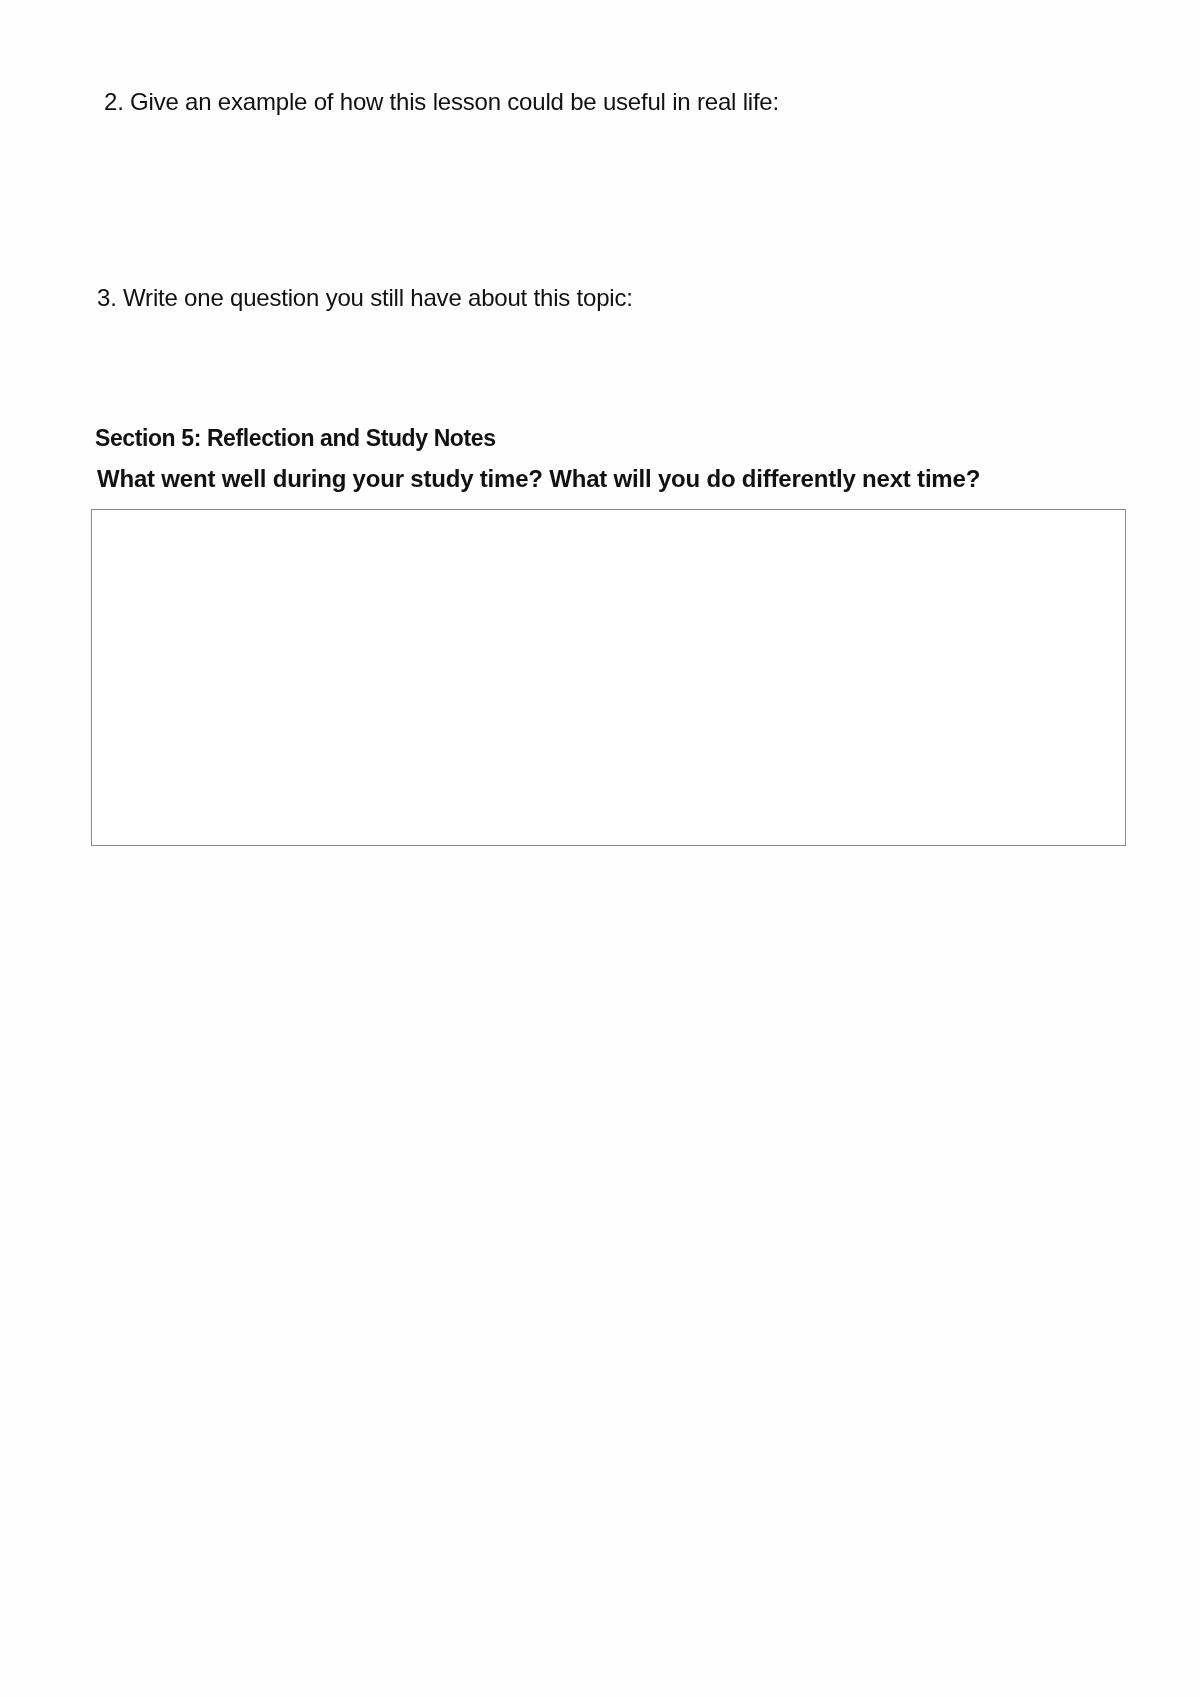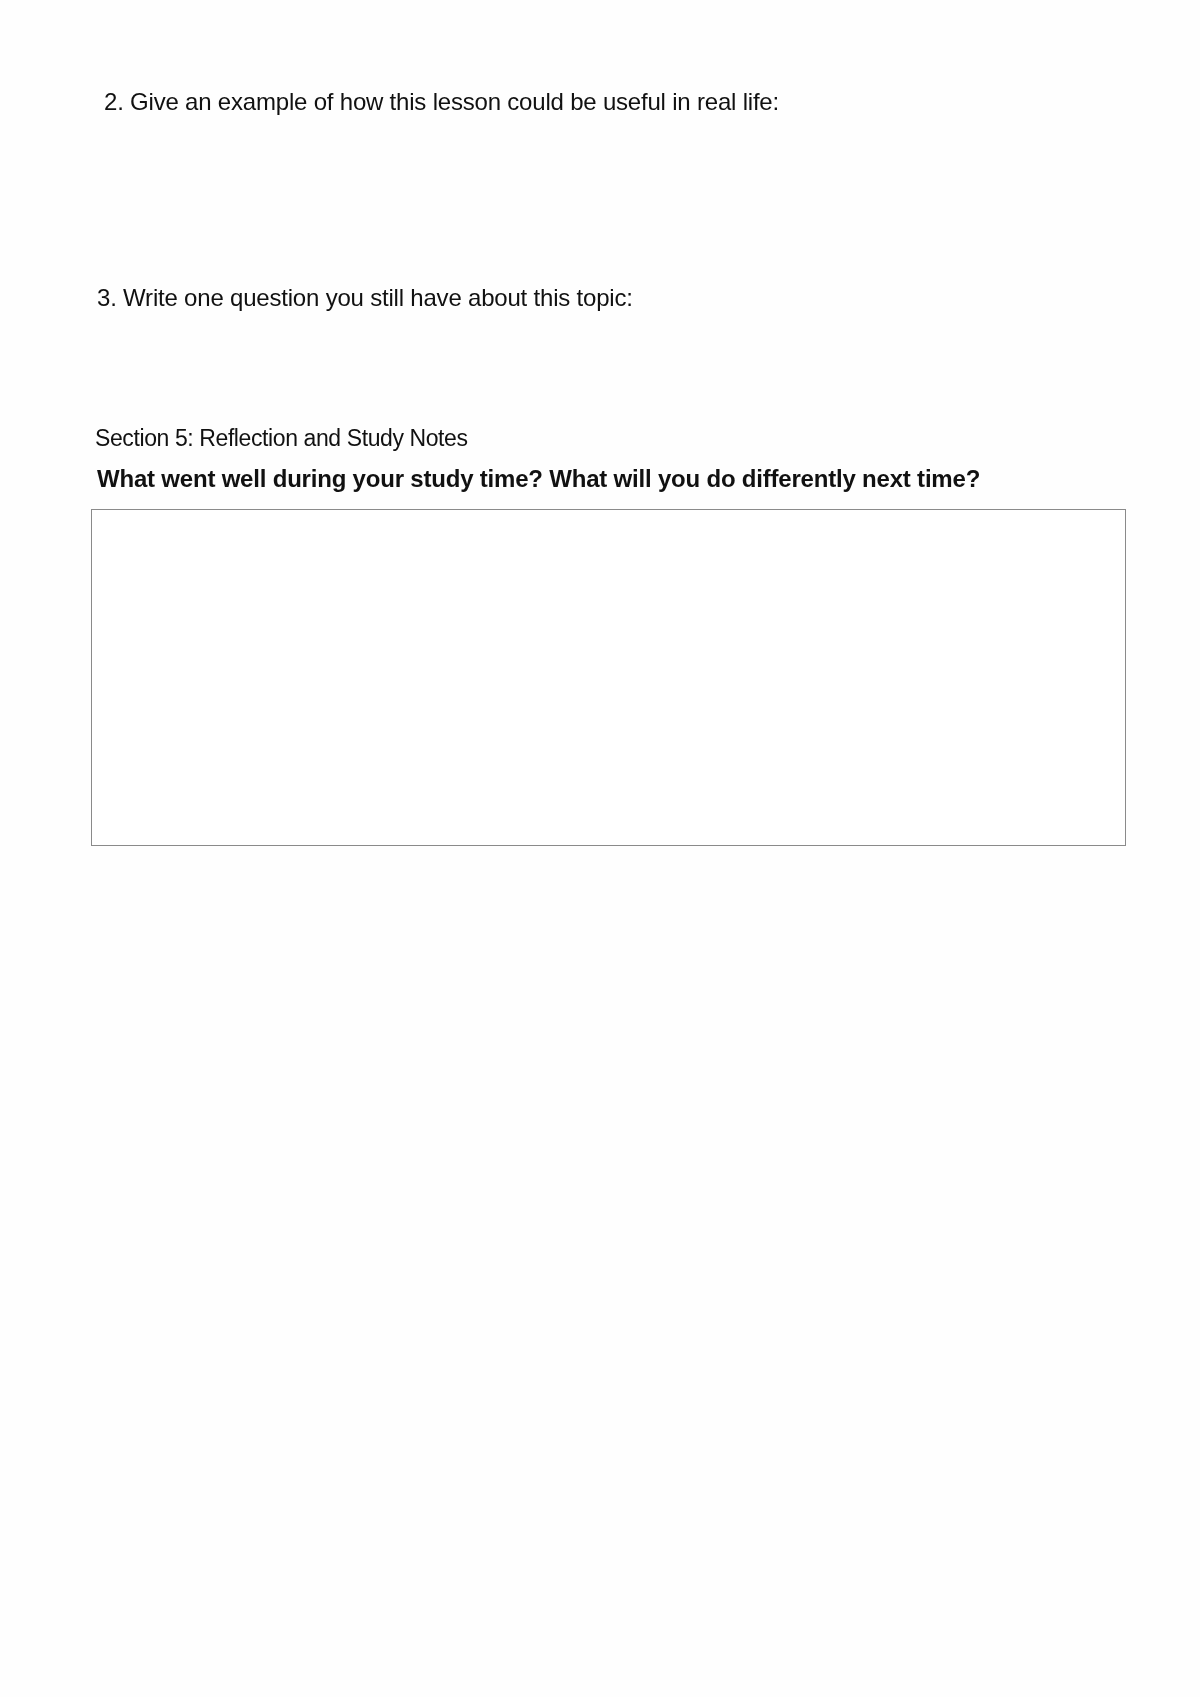--- a/index.html
+++ b/index.html
@@ -19,21 +19,21 @@
       position: absolute;
       white-space: nowrap;
       font-size: 24px;
       line-height: 30px;
       letter-spacing: -0.2px;
     }
     #q2 { left: 104px; top: 87px; }
     #q3 { left: 97px; top: 263px; margin-top: 20px; }
     #section-heading {
       left: 95px; top: 423px;
-      font-weight: normal;
+      font-weight: bold;
       font-size: 23px;
       letter-spacing: -0.4px;
     }
     #section-prompt { left: 97px; top: 464px; font-weight: bold; }
     .answer-box {
       position: absolute;
       left: 91px;
       top: 509px;
       width: 1035px;
       height: 337px;

